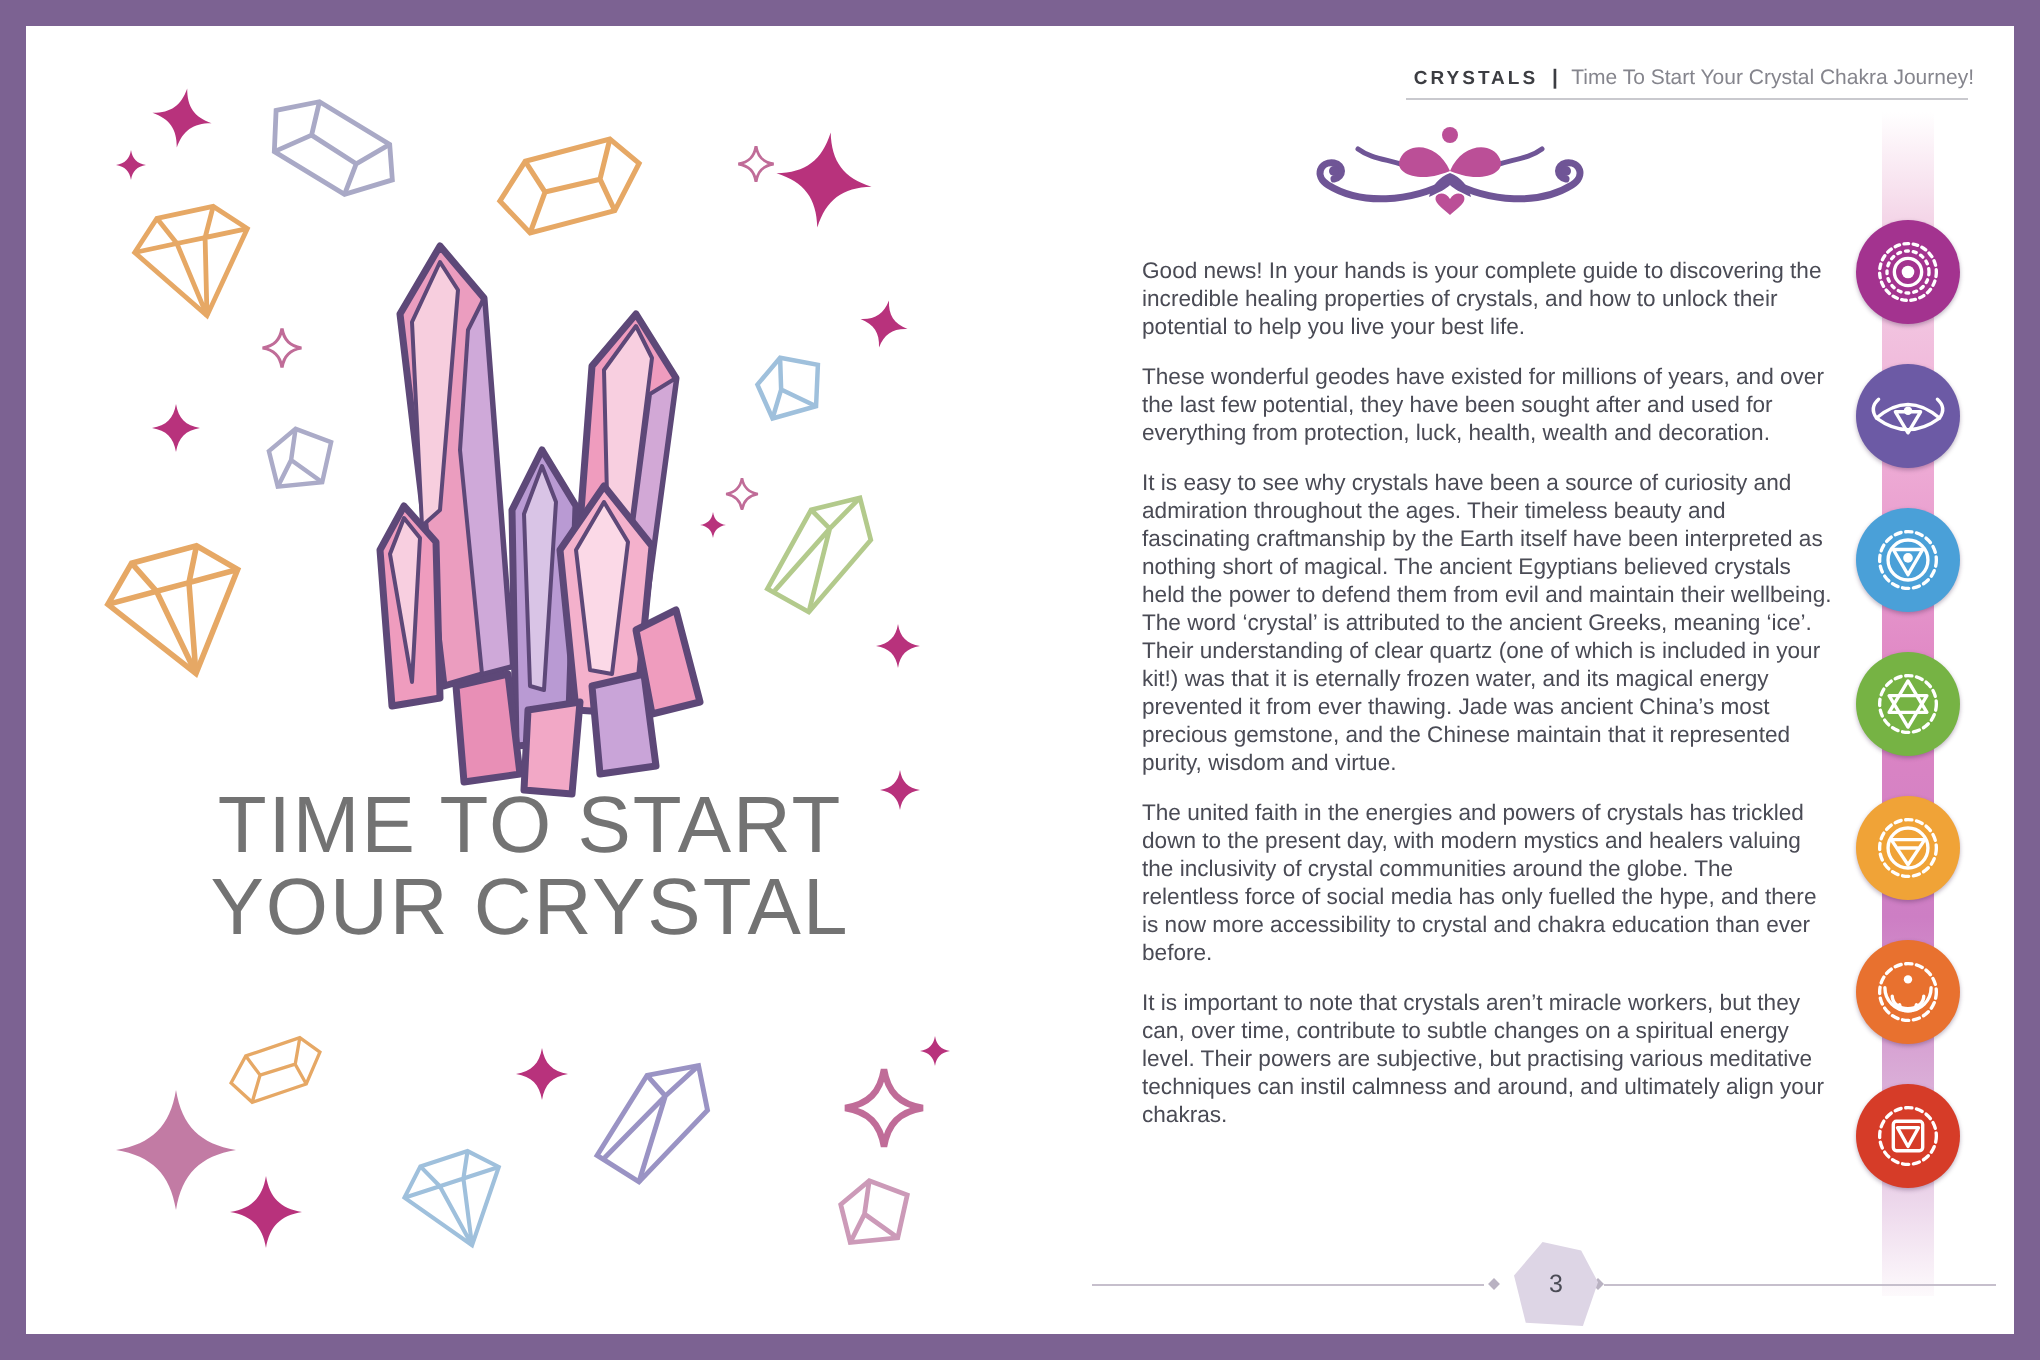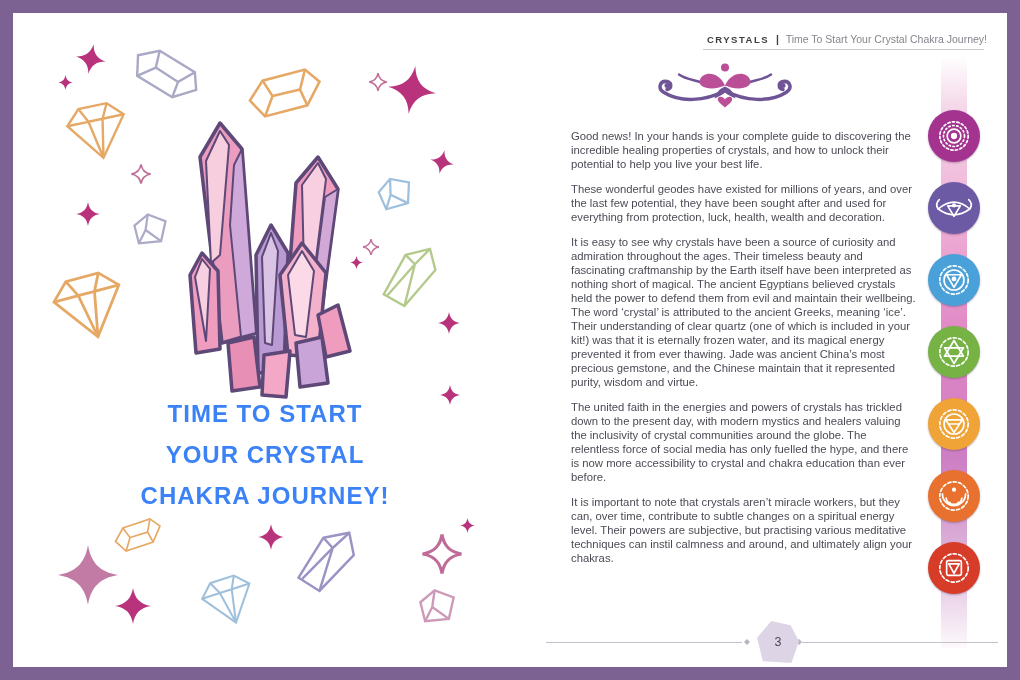--- a/index.html
+++ b/index.html
@@ -5,21 +5,21 @@
   * { margin:0; padding:0; box-sizing:border-box; }
   html,body { width:1020px; height:680px; }
   body { font-family:"Liberation Sans", sans-serif; }
   #stage { position:relative; width:1020px; height:680px; background:#7c6292; overflow:hidden; }
   #spread { position:absolute; left:13px; top:13px; width:994px; height:654px; background:#ffffff; }
 
   
   #left-page { position:absolute; left:0; top:0; width:497px; height:654px; }
   .dec { position:absolute; overflow:visible; }
   #page-title { position:absolute; left:62px; top:380px; width:380px; text-align:center;
-    font-weight:bold; font-size:24px; line-height:41px; letter-spacing:1px; color:#3b82f6; }
+    font-weight:normal; font-size:40px; line-height:41px; letter-spacing:1px; color:#737373; }
   #crystal-cluster { position:absolute; left:155px; top:92px; width:200px; height:300px; }
 
   
   #right-page { position:absolute; left:497px; top:0; width:497px; height:554px; }
   #page-header { position:absolute; top:20px; right:20px; font-size:10.5px; color:#85858d; white-space:nowrap; }
   #page-header .book-label { font-weight:bold; letter-spacing:1.5px; color:#3c3d42; font-size:9.5px; }
   #page-header .sep { color:#3c3d42; font-weight:bold; margin:0 4px; }
   #header-rule { position:absolute; top:36px; left:193px; width:281px; height:1px; background:#c9c9ce; }
   #ornament { position:absolute; left:140px; top:46px; width:150px; height:56px; }
   #body-col { position:absolute; left:61px; top:116px; width:347px; color:#4a4b55;
@@ -183,21 +183,20 @@
           <polygon points="60,238 86,232 92,282 64,286" fill="#e88fb6"></polygon>
           <polygon points="96,250 122,246 118,292 94,290" fill="#f2a8c6"></polygon>
           <polygon points="128,238 154,232 160,278 132,282" fill="#c9a4d8"></polygon>
           <polygon points="150,210 170,200 182,246 158,252" fill="#ef9cbe"></polygon>
         </g>
       </svg>
 
       <div id="page-title">
         <div>TIME TO START</div>
         <div>YOUR CRYSTAL</div>
-        <div>CHAKRA JOURNEY!</div>
       </div>
     </div>
 
     <div id="right-page">
 
       <div id="page-header">
         <span class="book-label">CRYSTALS</span>
         <span class="sep">|</span>
         <span>Time To Start Your Crystal Chakra Journey!</span>
       </div>

